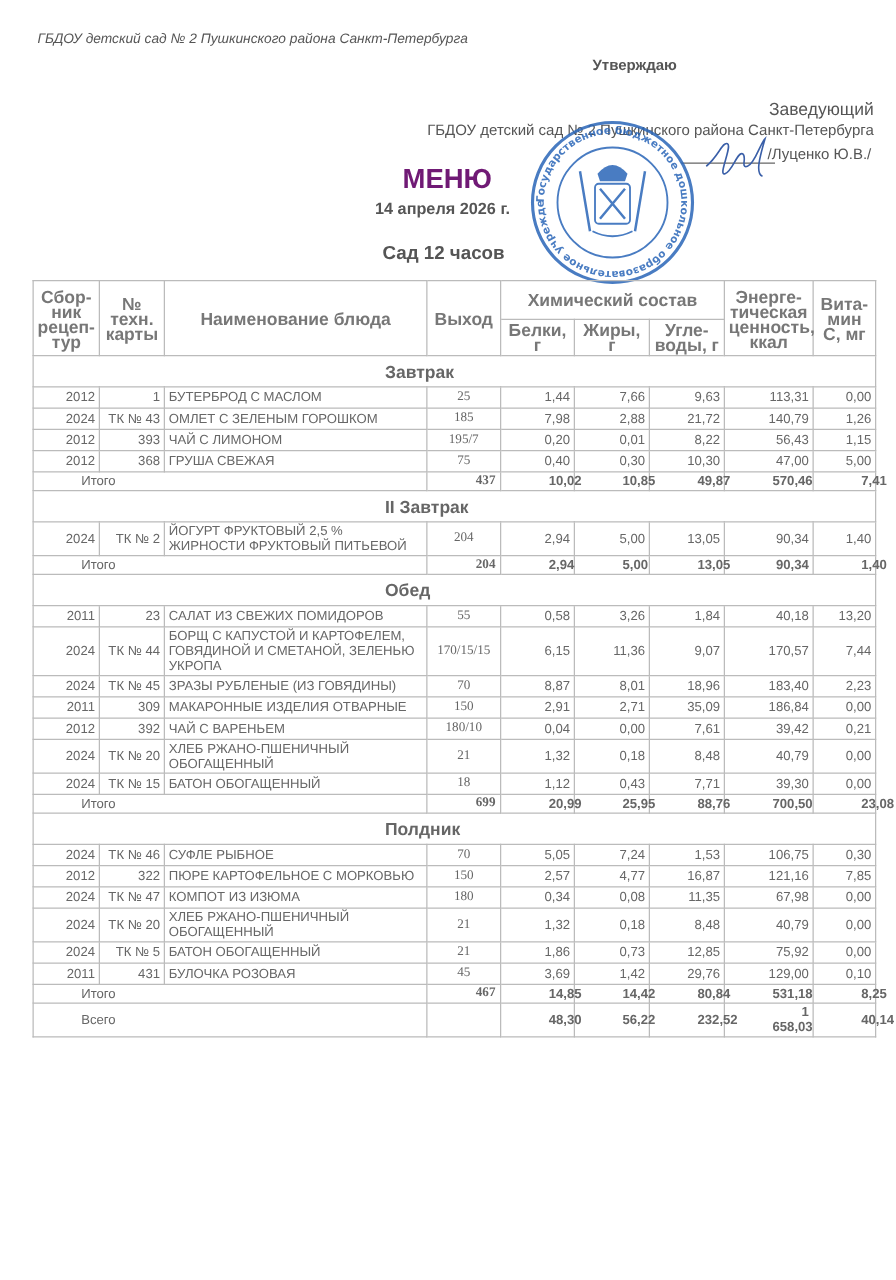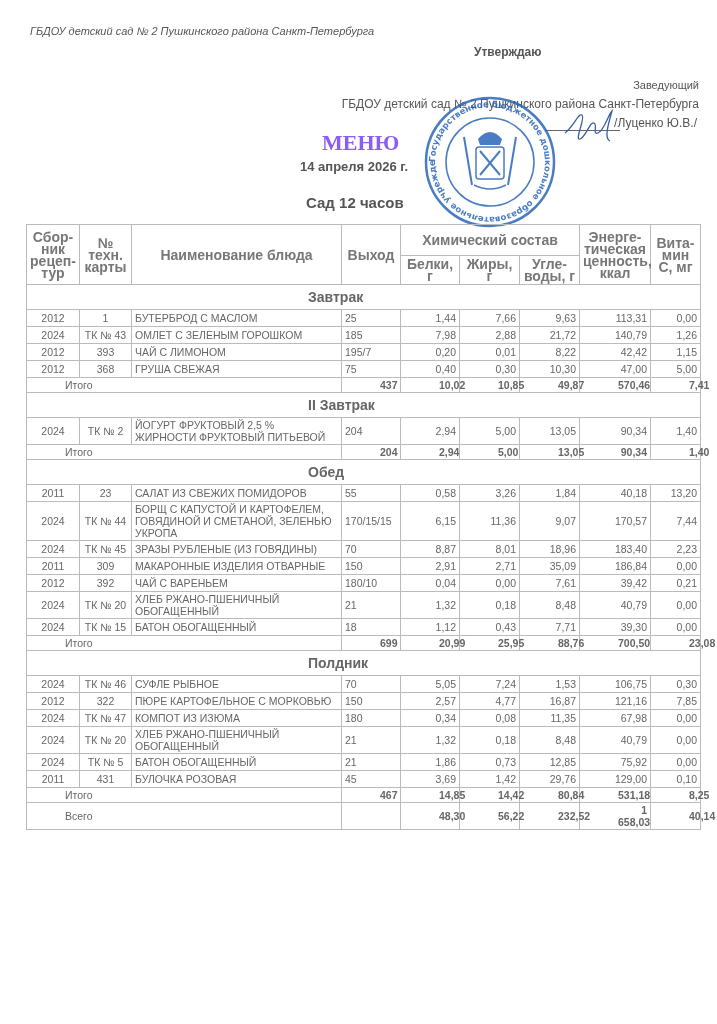--- a/index.html
+++ b/index.html
@@ -11,40 +11,40 @@
   .org-top {
     position: absolute; left: 30px; top: 25px;
     font-size: 11px; font-style: italic; color: #555;
   }
   .approve {
     position: absolute; left: 474px; top: 45px;
     font-size: 12px; font-weight: bold; color: #555;
   }
   .head-pos {
     position: absolute; right: 18px; top: 79px;
-    font-size: 11px; color: #555; text-align: center;
+    font-size: 14px; color: #555; text-align: center;
   }
   .head-org {
     position: absolute; right: 18px; top: 97px;
     font-size: 12px; color: #555; text-align: right;
   }
   .head-name {
     position: absolute; right: 20px; top: 116px;
     font-size: 12px; color: #555;
   }
   .sig-line {
     position: absolute; left: 545px; top: 130px; width: 75px; height: 0;
     border-top: 1px solid #666;
   }
   .signature {
     position: absolute; left: 560px; top: 105px; width: 60px; height: 40px;
   }
   .menu-title {
     position: absolute; left: 322px; top: 130px;
-    font-family: Liberation Serif, serif; font-weight: bold; font-size: 22px; color: #8b5cf6;
+    font-family: Liberation Sans, sans-serif; font-weight: bold; font-size: 22px; color: #701a75;
   }
   .menu-date {
     position: absolute; left: 300px; top: 159px;
     font-size: 13px; font-weight: bold; color: #555; text-align: right;
   }
   .menu-group {
     position: absolute; left: 306px; top: 194px;
     font-size: 15px; font-weight: bold; color: #555;
   }
   .stamp {
@@ -55,23 +55,23 @@
     position: absolute; left: 26px; top: 224px; width: 674px;
     border-collapse: collapse; table-layout: fixed;
     font-size: 10.5px; color: #666;
   }
   table.menu td, table.menu th {
     border: 1px solid #bbb; padding: 1px 3px; line-height: 12px;
   }
   table.menu th {
     font-weight: bold; color: #777; text-align: center; font-size: 14px;
   }
-  .c-book, .c-card { text-align: center; }
+  .c-book, .c-card { text-align: right; }
   .c-name { text-align: left; }
-  .c-out { text-align: left; }
+  .c-out { text-align: center; font-family: Liberation Serif, serif; }
   .num { text-align: right; }
   tr.section td {
     font-size: 14px; font-weight: bold; color: #666; height: 22px;
   }
   tr.section td span { display: block; padding-left: 278px; }
   tr.total td { font-weight: bold; padding-left: 38px; }
   tr.total td.lbl { font-weight: normal; }
   tr.item td { height: 14px; }
 </style>
 </head>
@@ -164,21 +164,21 @@
         <td class="num">1,26</td>
       </tr>
       <tr class="item">
         <td class="c-book">2012</td>
         <td class="c-card">393</td>
         <td class="c-name">ЧАЙ С ЛИМОНОМ</td>
         <td class="c-out">195/7</td>
         <td class="num">0,20</td>
         <td class="num">0,01</td>
         <td class="num">8,22</td>
-        <td class="num">42,42</td>
+        <td class="num">56,43</td>
         <td class="num">1,15</td>
       </tr>
       <tr class="item">
         <td class="c-book">2012</td>
         <td class="c-card">368</td>
         <td class="c-name">ГРУША СВЕЖАЯ</td>
         <td class="c-out">75</td>
         <td class="num">0,40</td>
         <td class="num">0,30</td>
         <td class="num">10,30</td>

